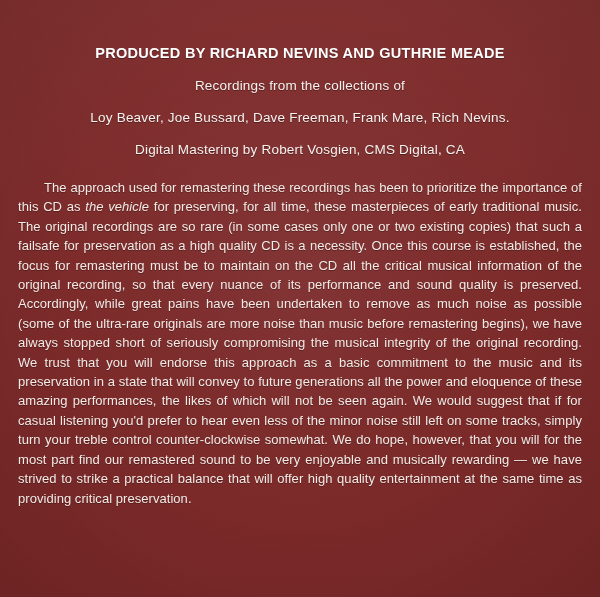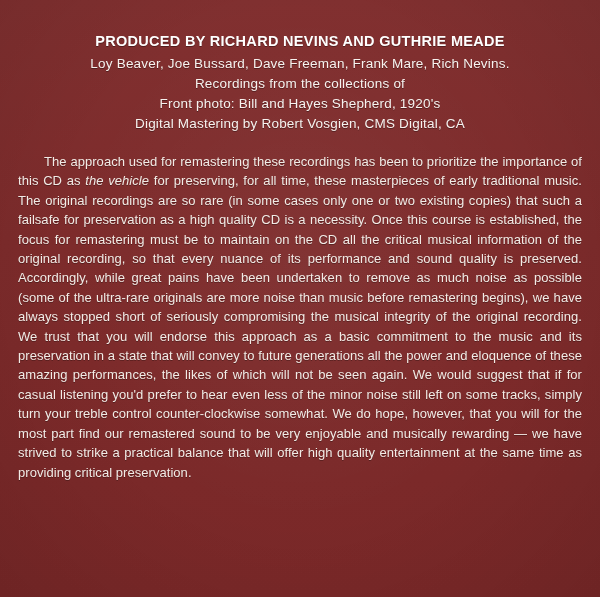--- a/index.html
+++ b/index.html
@@ -35,20 +35,21 @@
     text-align: center;
     color: #ffffff;
   }
   .credits .line {
     display: block;
     font-size: 13.5px;
     line-height: 20px;
     letter-spacing: 0.2px;
     color: #f7f2ef;
     text-shadow: 0 1px 0 rgba(0,0,0,0.35);
+    margin-top: 12px;
   }
   .credits .headline {
     font-size: 14.5px;
     font-weight: bold;
     line-height: 22px;
     letter-spacing: 0.3px;
     color: #ffffff;
     margin-bottom: 2px;
   }
 
@@ -71,23 +72,22 @@
     font-style: italic;
   }
 </style>
 </head>
 <body>
 
 <div class="page">
 
   <div class="credits">
     <span class="line headline">PRODUCED BY RICHARD NEVINS AND GUTHRIE MEADE</span>
+    <span class="line">Recordings from the collections of</span>
     <span class="line">Loy Beaver, Joe Bussard, Dave Freeman, Frank Mare, Rich Nevins.</span>
-    <span class="line">Recordings from the collections of</span>
-    <span class="line">Front photo:  Bill and Hayes Shepherd, 1920's</span>
     <span class="line">Digital Mastering by Robert Vosgien, CMS Digital, CA</span>
   </div>
 
   <div class="essay">
     <span class="indent"></span><span>The approach used for remastering these recordings has been to prioritize the importance of this CD as </span><em>the vehicle</em><span> for preserving, for all time, these masterpieces of early traditional music. The original recordings are so rare (in some cases only one or two existing copies) that such a failsafe for preservation as a high quality CD is a necessity. Once this course is established, the focus for remastering must be to maintain on the CD all the critical musical information of the original recording, so that every nuance of its performance and sound quality is preserved. Accordingly, while great pains have been undertaken to remove as much noise as possible (some of the ultra-rare originals are more noise than music before remastering begins), we have always stopped short of seriously compromising the musical integrity of the original recording. We trust that you will endorse this approach as a basic commitment to the music and its preservation in a state that will convey to future generations all the power and eloquence of these amazing performances, the likes of which will not be seen again. We would suggest that if for casual listening you'd prefer to hear even less of the minor noise still left on some tracks, simply turn your treble control counter-clockwise somewhat. We do hope, however, that you will for the most part find our remastered sound to be very enjoyable and musically rewarding — we have strived to strike a practical balance that will offer high quality entertainment at the same time as providing critical preservation.</span>
   </div>
 
 </div>
 
 </body></html>

